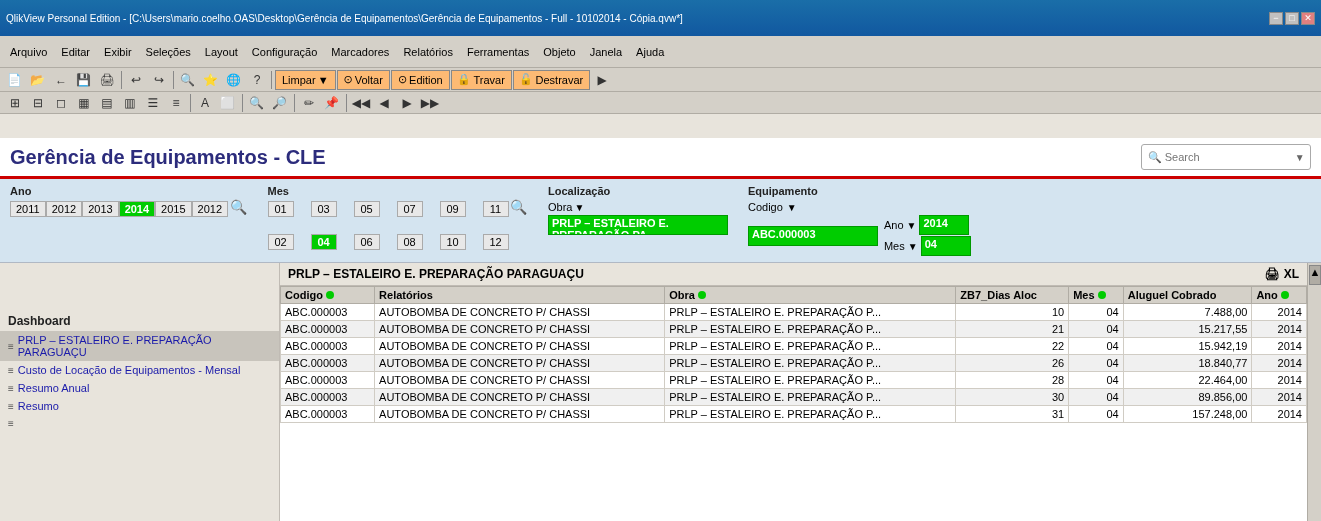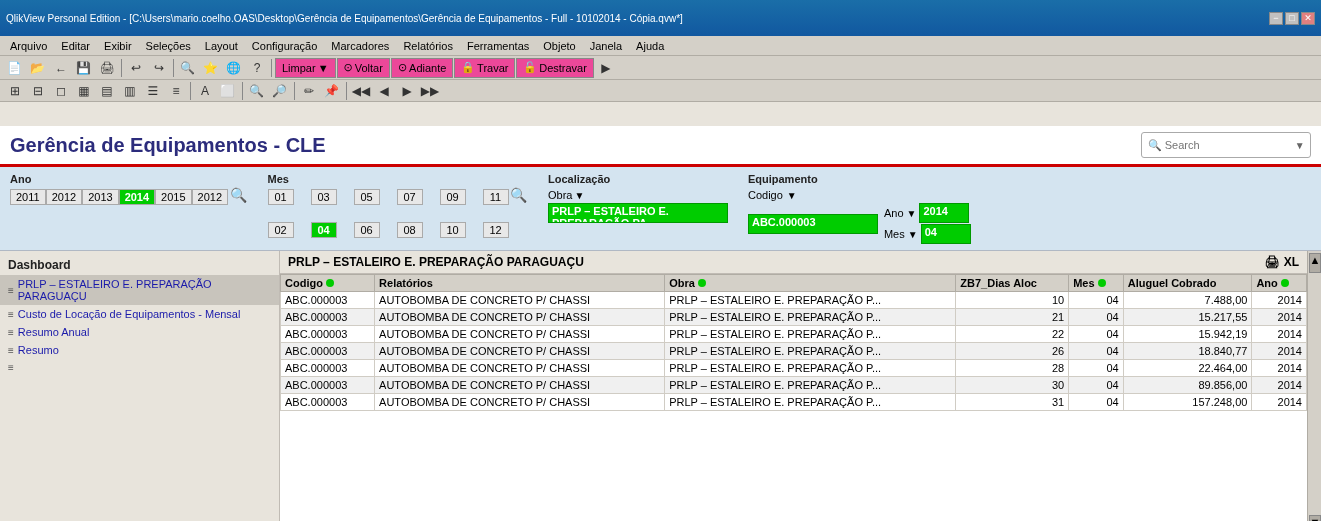--- a/index.html
+++ b/index.html
@@ -26,21 +26,21 @@
       cursor: pointer;
     }
 
     
     .menu-bar {
       background: #d4d0c8;
       display: flex;
       gap: 2px;
       padding: 2px 4px;
       border-bottom: 1px solid #b0aca4;
-      height: 20px;
+      height: 32px;
       align-items: center;
     }
     .menu-item {
       padding: 1px 6px;
       font-size: 11px;
       cursor: pointer;
       color: #000;
     }
 
     
@@ -58,21 +58,21 @@
       background: #d4d0c8;
       border: 1px solid transparent;
       display: flex; align-items: center; justify-content: center;
       cursor: pointer;
       font-size: 12px;
       color: #333;
     }
     .toolbar-separator { width: 1px; height: 18px; background: #888; margin: 0 2px; }
     .toolbar-text-btn {
       height: 20px;
-      background: #ec4899;
+      background: #fdba74;
       border: 1px solid #888;
       padding: 0 6px;
       display: flex; align-items: center; gap: 2px;
       cursor: pointer;
       font-size: 11px;
     }
 
     
     .toolbar2 {
       background: #d4d0c8;
@@ -205,20 +205,21 @@
       width: 280px;
       background: #e8e4dc;
       border-right: 1px solid #c0bbb4;
       padding: 4px 0;
     }
     .left-panel-title {
       font-size: 12px;
       font-weight: bold;
       padding: 3px 8px;
       color: #222;
+      margin-top: 44px;
     }
     .left-panel-item {
       display: flex;
       align-items: center;
       gap: 4px;
       padding: 3px 8px;
       font-size: 11px;
       cursor: pointer;
       color: #1a1aaa;
     }
@@ -327,21 +328,21 @@
   <div class="toolbar-text-btn">
     <span>Limpar</span>
     <span>▼</span>
   </div>
   <div class="toolbar-text-btn">
     <span>⊙</span>
     <span>Voltar</span>
   </div>
   <div class="toolbar-text-btn">
     <span>⊙</span>
-    <span>Adiante</span>
+    <span>Edition</span>
   </div>
   <div class="toolbar-text-btn">
     <span>🔒</span>
     <span>Travar</span>
   </div>
   <div class="toolbar-text-btn">
     <span>🔓</span>
     <span>Destravar</span>
   </div>
   <div class="toolbar-btn">▶</div>

